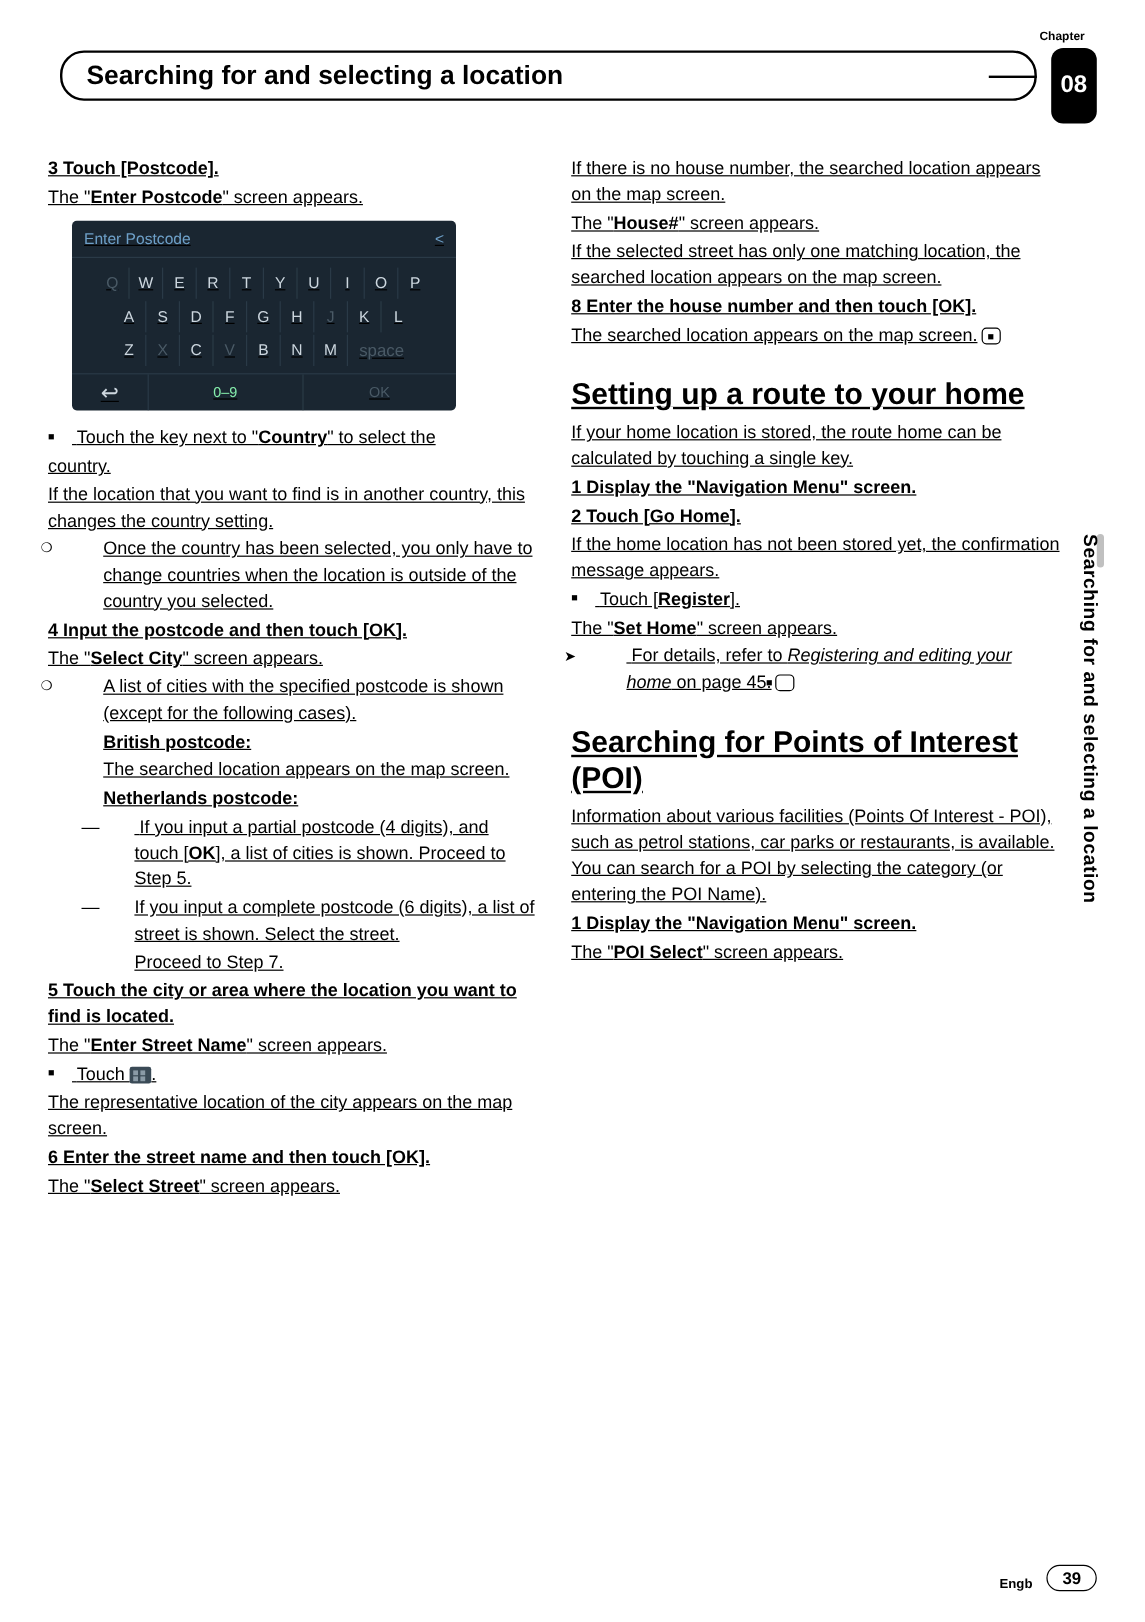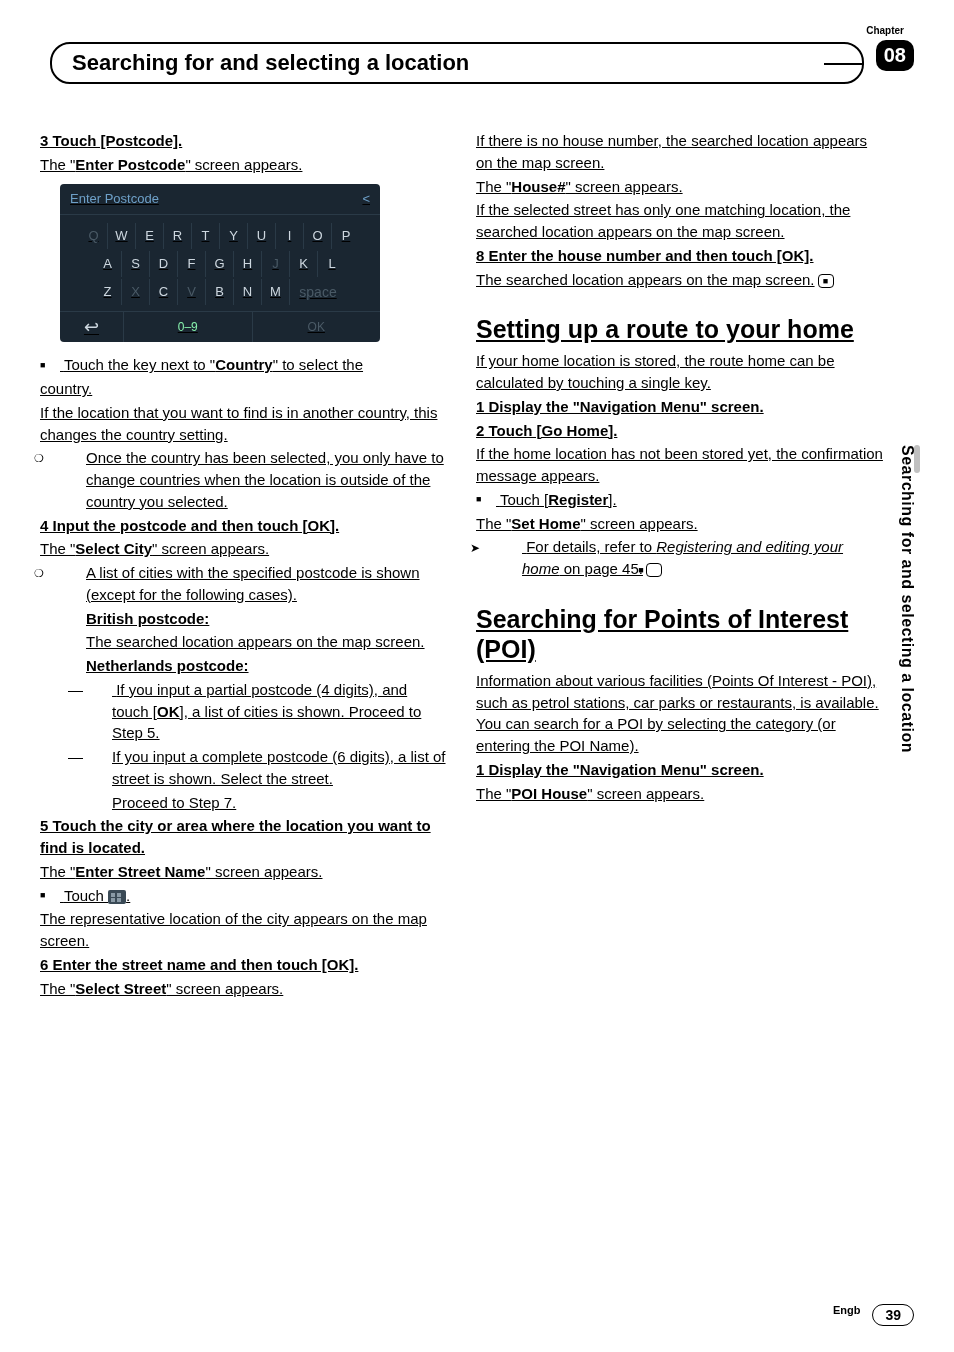--- a/index.html
+++ b/index.html
@@ -10,21 +10,21 @@
     font-family: Arial, Helvetica, sans-serif;
     color: #000;
     position: relative;
     padding: 40px 40px 30px 40px;
   }
   .header-region { position: relative; height: 60px; margin-bottom: 30px; }
   .chapter-label { position: absolute; right: 10px; top: -15px; font-size: 10px; font-weight: bold; text-align: center; }
   .chapter-badge {
     position: absolute; right: 0; top: 0;
     background: #000; color: #fff;
-    border-radius: 10px; padding: 4px 8px;
+    border-radius: 10px; padding: 20px 8px;
     font-size: 20px; font-weight: bold;
     z-index: 2;
   }
   .title-pill {
     position: absolute; left: 10px; top: 2px; right: 50px;
     border: 2px solid #000; border-radius: 20px;
     padding: 6px 20px;
     font-size: 22px; font-weight: 900;
   }
   .title-pill::before {
@@ -59,21 +59,21 @@
   .side-tab {
     position: absolute; right: 38px; top: 445px;
     writing-mode: vertical-rl;
     font-weight: bold; font-size: 16px;
     letter-spacing: 0.5px;
   }
   .side-accent {
     position: absolute; right: 34px; top: 445px;
     width: 6px; height: 28px; background: #c0c0c0; border-radius: 3px;
   }
-  .footer { position:absolute; bottom:26px; right:40px; display:flex; align-items:flex-start; gap:12px; }
+  .footer { position:absolute; bottom:26px; right:40px; display:flex; align-items:flex-end; gap:12px; }
   .lang { font-size:11px; font-weight:bold; }
   .pagenum { border:1.5px solid #000; border-radius:12px; padding:2px 12px; font-size:14px; font-weight:bold; }
   .italic { font-style: italic; }
   .hang { text-indent: -26px; padding-left: 46px; }
   .hang2 { text-indent: -22px; padding-left: 72px; }
 </style>
 </head>
 <body>
 
 <div class="header-region">
@@ -201,21 +201,21 @@
       <span>The "</span><span class="bold">Set Home</span><span>" screen appears.</span>
     </p>
     <p class="hang bullet-arrow">
       <span>For details, refer to </span><span class="italic">Registering and editing your home</span><span> on page 45.</span><span class="endmark">■</span>
     </p>
 
     <h2 class="h2">Searching for Points of Interest (POI)</h2>
     <p>Information about various facilities (Points Of Interest - POI), such as petrol stations, car parks or restaurants, is available. You can search for a POI by selecting the category (or entering the POI Name).</p>
     <p class="step-head">1    Display the "Navigation Menu" screen.</p>
     <p>
-      <span>The "</span><span class="bold">POI House</span><span>" screen appears.</span>
+      <span>The "</span><span class="bold">POI Select</span><span>" screen appears.</span>
     </p>
   </div>
 </div>
 
 <div class="footer">
   <span class="lang">Engb</span>
   <span class="pagenum">39</span>
 </div>
 
 </body></html>

